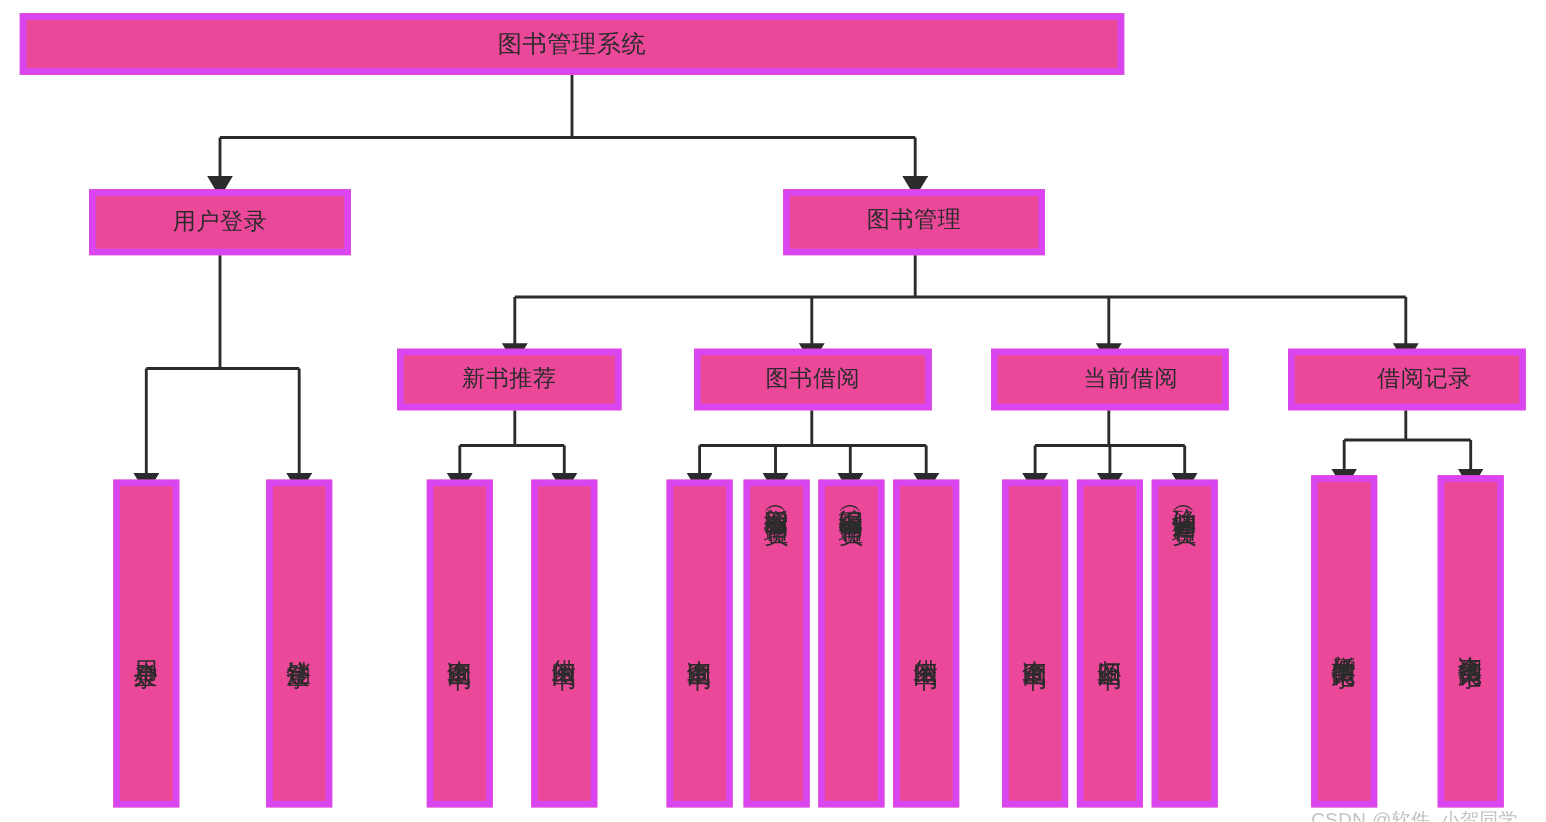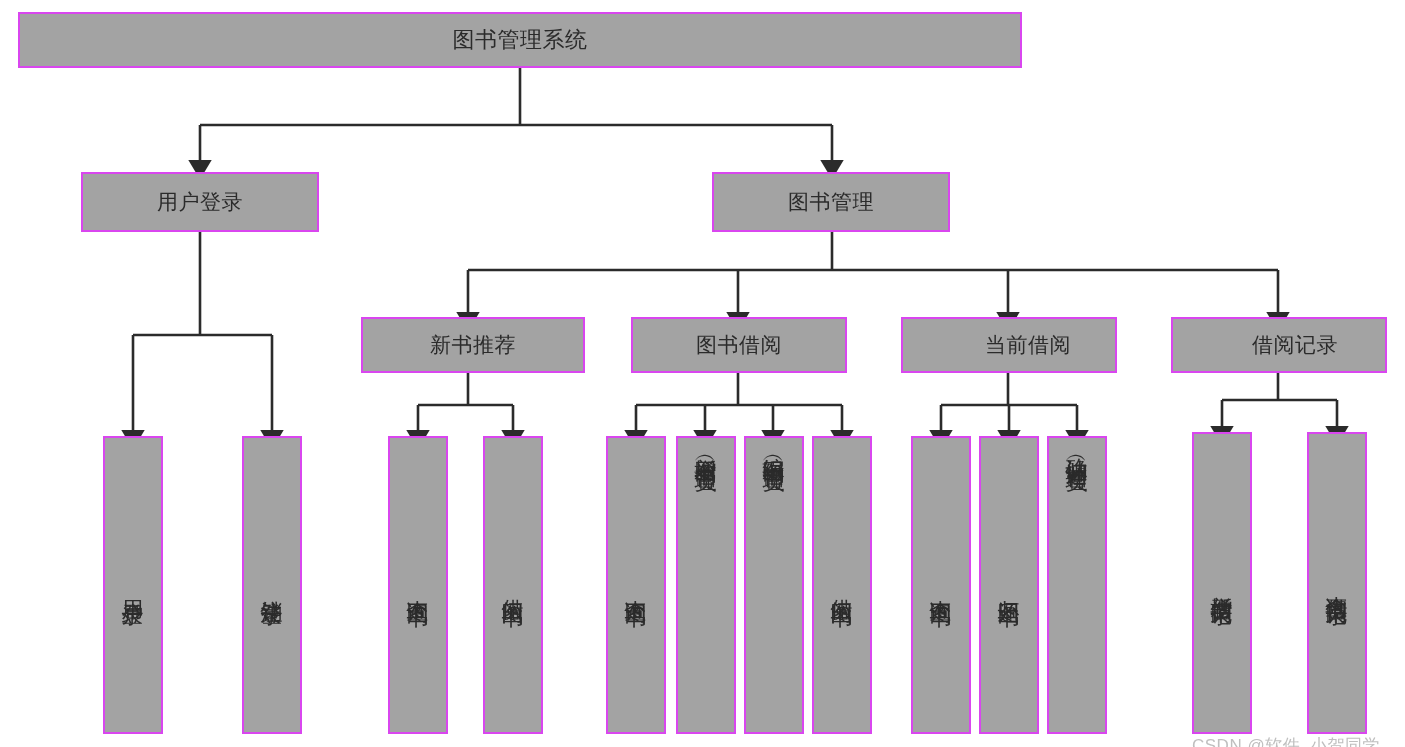--- a/index.html
+++ b/index.html
@@ -23,22 +23,22 @@
     position: absolute;
     left: 0;
     top: 0;
     width: 1405px;
     height: 747px;
     pointer-events: none;
   }
   .node {
     position: absolute;
     box-sizing: border-box;
-    background: #a3a3a3;
-    border: 2px solid #d946ef;
+    background: #ec4899;
+    border: 6px solid #d946ef;
     display: flex;
     align-items: center;
     justify-content: center;
     overflow: hidden;
   }
   .node .node-label {
     color: #2b2b2b;
     text-align: center;
     line-height: 1.18;
     white-space: pre-line;
@@ -132,25 +132,25 @@
   </svg>
 
   <div class="node horiz root" style="left:18px; top:12px; width:1004px; height:56px;">
     <span class="node-label">图书管理系统</span>
   </div>
 
   <div class="node horiz" style="left:81px; top:172px; width:238px; height:60px;">
     <span class="node-label">用户登录</span>
   </div>
 
-  <div class="node horiz" style="left:712px; top:172px; width:238px; height:60px;">
+  <div class="node horiz" style="left:712px; top:172px; width:238px; height:60px;font-family:Liberation Mono, monospace;">
     <span class="node-label">图书管理</span>
   </div>
 
-  <div class="node horiz" style="left:361px; top:317px; width:224px; height:56px;">
+  <div class="node horiz" style="left:361px; top:317px; width:204px; height:56px;">
     <span class="node-label">新书推荐</span>
   </div>
 
   <div class="node horiz" style="left:631px; top:317px; width:216px; height:56px;justify-content:center;">
     <span class="node-label">图书借阅</span>
   </div>
 
   <div class="node horiz" style="left:901px; top:317px; width:216px; height:56px;padding-left:38px;">
     <span class="node-label">当前借阅</span>
   </div>

